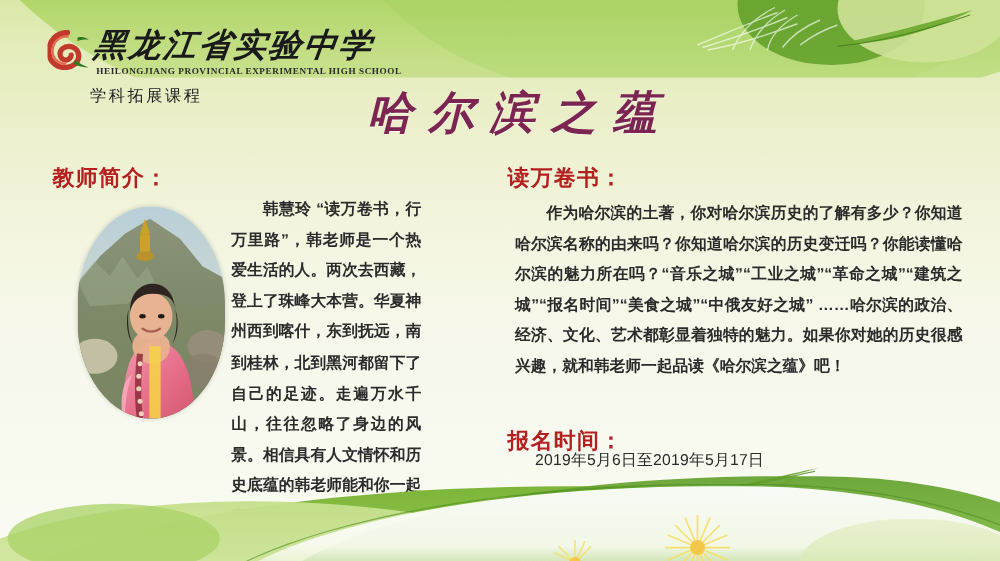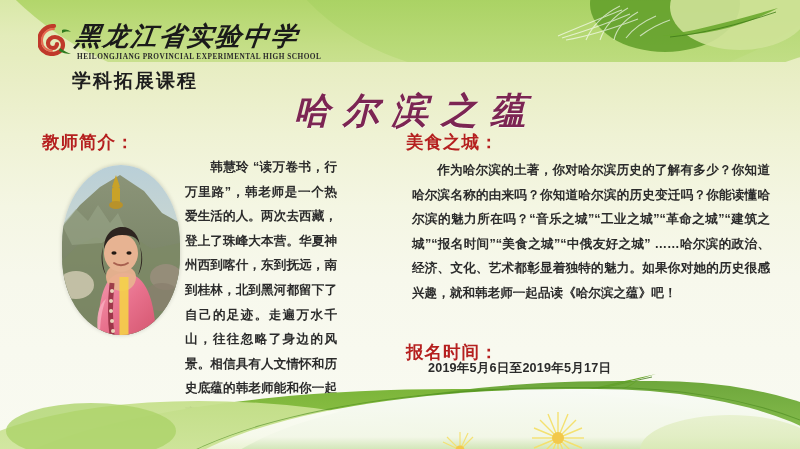--- a/index.html
+++ b/index.html
@@ -132,40 +132,39 @@
     letter-spacing: .45px;
     white-space: nowrap;
     margin-top: 3px;
     margin-left: 2px;
     transform: scaleX(1.02);
     transform-origin: left center;
   }
   .logo-sub {
     position: absolute;
     left: 72px; top: 68px;
-    font-size: 19px;
-    font-weight: bold;
+    font-size: 13px;
+    font-weight: normal;
     color: #1e1e1e;
     letter-spacing: 2px;
     white-space: nowrap;
   }
 
   
   .main-title {
     position: absolute;
     left: 294px; top: 66px;
     font-family: "Liberation Serif", "DejaVu Serif", serif;
     font-size: 36px;
     font-weight: bold;
     font-style: italic;
     color: #7c2553;
     letter-spacing: 13px;
     white-space: nowrap;
     text-shadow: 0 1px 0 rgba(255,255,255,.55);
-    margin-top: 21px;
   }
 
   
   .sec-heading {
     position: absolute;
     font-size: 17.5px;
     font-weight: bold;
     color: #b51f1f;
     letter-spacing: 1px;
     white-space: nowrap;
@@ -202,21 +201,21 @@
   }
   .course-body {
     left: 412px; top: 158px;
     width: 358px;
     text-indent: 2em;
   }
   .signup-body {
     position: absolute;
     left: 428px; top: 360px;
     font-size: 12.6px;
-    font-weight: bold;
+    font-weight: normal;
     color: #2b2b2b;
     white-space: nowrap;
     letter-spacing: .2px;
   }
 
   
   .bottom-band {
     position: absolute;
     left: 0; bottom: 0;
     width: 800px; height: 86px;
@@ -382,21 +381,21 @@
         <circle cx="49" cy="146" r="2"></circle>
         <circle cx="50" cy="156" r="2"></circle>
         <circle cx="51" cy="166" r="2"></circle>
       </g>
       <path d="M36,170 C34,152 36,140 44,134 C40,144 38,156 38,170 Z" fill="#f7a8bb" opacity=".9"></path>
     </svg>
   </div>
 
   <div class="body-text teacher-body">韩慧玲 “读万卷书，行万里路”，韩老师是一个热爱生活的人。两次去西藏，登上了珠峰大本营。华夏神州西到喀什，东到抚远，南到桂林，北到黑河都留下了自己的足迹。走遍万水千山，往往忽略了身边的风景。相信具有人文情怀和历史底蕴的韩老师能和你一起享受选修课的精彩与魅力。</div>
 
-  <div class="sec-heading course">美食之城：</div>
+  <div class="sec-heading course">读万卷书：</div>
   <div class="body-text course-body">作为哈尔滨的土著，你对哈尔滨历史的了解有多少？你知道哈尔滨名称的由来吗？你知道哈尔滨的历史变迁吗？你能读懂哈尔滨的魅力所在吗？“音乐之城”“工业之城”“革命之城”“建筑之城”“报名时间”“美食之城”“中俄友好之城” ……哈尔滨的政治、经济、文化、艺术都彰显着独特的魅力。如果你对她的历史很感兴趣，就和韩老师一起品读《哈尔滨之蕴》吧！</div>
 
   <div class="sec-heading signup">报名时间：</div>
   <div class="signup-body">2019年5月6日至2019年5月17日</div>
 
   <svg class="leaf-bottom" viewBox="0 0 110 26">
     <path d="M108,2 C80,8 40,18 2,24 C34,20 76,12 108,2 Z" fill="#6aa82e"></path>
     <path d="M104,5 C76,11 40,20 6,24" stroke="#3f7a18" stroke-width="1" fill="none" opacity=".8"></path>
     <path d="M92,6 C86,12 80,16 72,18 C80,14 88,10 92,6 Z" fill="#8cc63f"></path>
   </svg>

